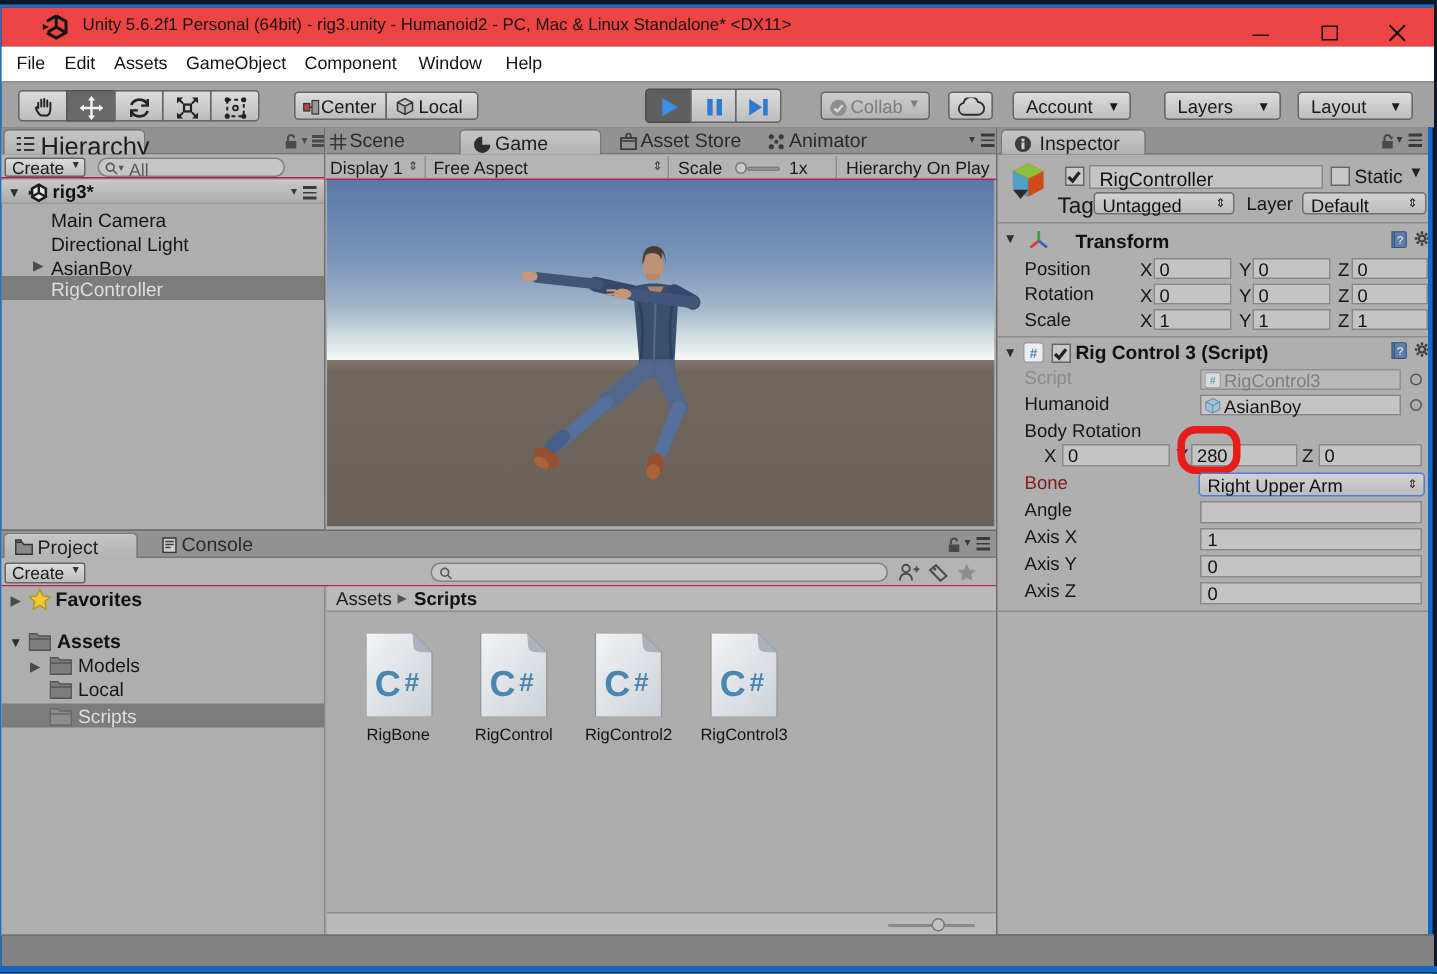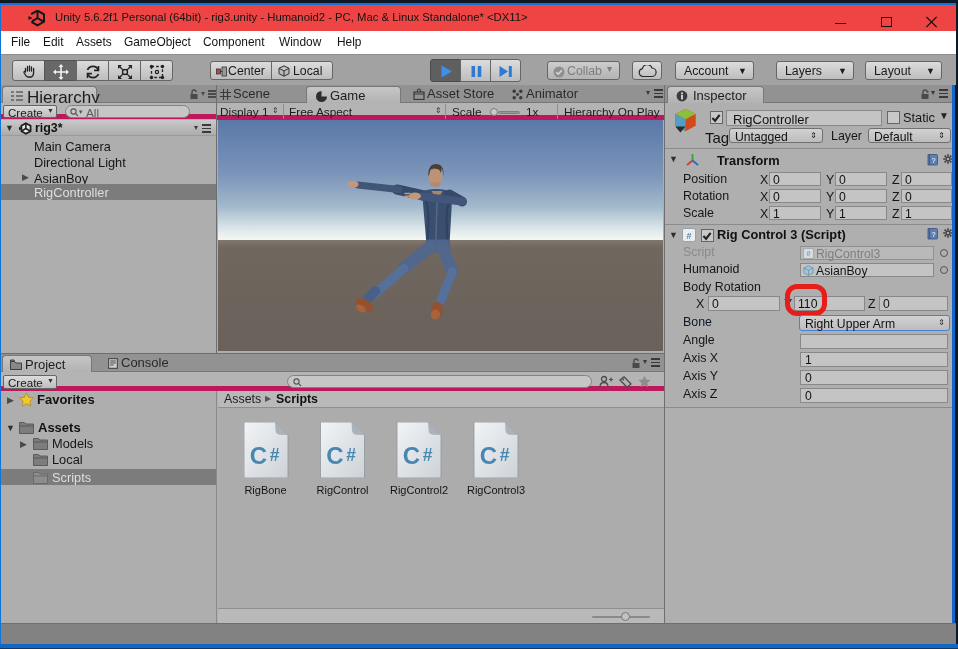--- a/index.html
+++ b/index.html
@@ -1,21 +1,21 @@
 <!DOCTYPE html>
 <html><head>
 <meta charset="utf-8">
 <style>
 *{margin:0;padding:0;box-sizing:border-box}
 html,body{width:958px;height:649px;overflow:hidden;font-family:"Liberation Sans",sans-serif}
 .abs{position:absolute}
 #win{position:relative;width:958px;height:649px;background:#0f1724}
 .tabstrip{background:#929292;border-bottom:1px solid #777}
 .tab-active{background:linear-gradient(#c6c6c6,#b2b2b2);border:1px solid #787878;border-bottom:none;border-radius:4px 4px 0 0;color:#1d1d1d}
-.ptoolbar{background:#b4b4b4;border-bottom:5px solid #be185d}
+.ptoolbar{background:#b4b4b4;border-bottom:1px solid #be185d}
 .btn{background:linear-gradient(#dcdcdc,#bdbdbd);border:1px solid #666;border-radius:3px}
 .field{background:#c4c4c4;border:1px solid #888;color:#111}
 .drop{background:linear-gradient(#d2d2d2,#bcbcbc);border:1px solid #707070;border-radius:3px;color:#111}
 .lbl{color:#161616;font-size:12.4px}
 .t11{font-size:12.8px;color:#161616}
 </style>
 </head>
 <body>
 <div id="win">
 
@@ -103,21 +103,21 @@
               <circle cx="2.5" cy="2.5" r="1.7"></circle>
               <circle cx="13.5" cy="2.5" r="1.7"></circle>
               <circle cx="2.5" cy="13.5" r="1.7"></circle>
               <circle cx="13.5" cy="13.5" r="1.7"></circle>
             </g>
             <circle cx="8" cy="8" r="1.6" fill="none" stroke="#222" stroke-width="1.2"></circle>
           </svg>
       </div>
     </div>
 
-    <div class="abs" style="left:209px;top:6px;width:123px;height:19px">
+    <div class="abs" style="left:195px;top:6px;width:123px;height:19px">
       <div class="abs btn" style="left:0;width:62px;height:19px;border-radius:3px 0 0 3px">
         <svg class="abs" style="left:5px;top:4px" width="11" height="11" viewBox="0 0 11 11">
             <rect x="0.5" y="3" width="4" height="5" fill="#b44" stroke="#333" stroke-width="0.8"></rect>
             <rect x="6" y="1" width="4.5" height="9" fill="#999" stroke="#333" stroke-width="0.8"></rect>
             <path d="M4.5 5.5 H6.2" stroke="#333" stroke-width="1"></path>
           </svg>
         <span class="abs" style="left:17px;top:2px;font-size:12.3px;color:#1a1a1a">Center</span>
       </div>
       <div class="abs btn" style="left:61px;width:62px;height:19px;border-radius:0 3px 3px 0">
         <svg class="abs" style="left:6px;top:3px" width="12" height="12" viewBox="0 0 12 12">
@@ -610,28 +610,28 @@
       <span class="abs" style="left:15px;top:0px;font-size:12.2px;color:#141414">AsianBoy</span>
     </div>
     <div class="abs" style="left:275px;top:181px;width:8px;height:8px;border-radius:50%;border:1.3px solid #555"></div>
     <div class="abs lbl" style="left:18px;top:195px">Body Rotation</div>
     <span class="abs lbl" style="left:31px;top:212px">X</span>
       <div class="abs field" style="left:43px;top:210.5px;width:72px;height:15px">
         <span class="abs" style="left:3px;top:0.5px;font-size:12.2px">0</span>
       </div>
     <span class="abs lbl" style="left:119px;top:212px">Y</span>
       <div class="abs field" style="left:129px;top:210.5px;width:71px;height:15px">
-        <span class="abs" style="left:3px;top:0.5px;font-size:12.2px">110</span>
+        <span class="abs" style="left:3px;top:0.5px;font-size:12.2px">280</span>
       </div>
     <span class="abs lbl" style="left:203px;top:212px">Z</span>
       <div class="abs field" style="left:214px;top:210.5px;width:69px;height:15px">
         <span class="abs" style="left:3px;top:0.5px;font-size:12.2px">0</span>
       </div>
     <div class="abs" style="left:120px;top:199px;width:42px;height:32px;border:5.5px solid #e61d18;border-radius:12px"></div>
-    <div class="abs" style="left:18px;top:230px;font-size:12.4px;color:#0f172a">Bone</div>
+    <div class="abs" style="left:18px;top:230px;font-size:12.4px;color:#7f1d1d">Bone</div>
     <div class="abs" style="left:134px;top:230px;width:151px;height:16px;background:linear-gradient(#d2d2d2,#bcbcbc);border:1.5px solid #4a80dd;border-radius:3px">
       <span class="abs" style="left:5px;top:1px;font-size:12.2px;color:#111">Right Upper Arm</span>
       <span class="abs" style="right:4px;top:2px;font-size:8px;color:#222">⇕</span>
     </div>
     <div class="abs lbl" style="left:18px;top:248px">Angle</div>
     <div class="abs field" style="left:135px;top:248.5px;width:148px;height:15px">
         <span class="abs" style="left:4px;top:17px;font-size:12px">45</span>
       </div>
     <div class="abs lbl" style="left:18px;top:266px">Axis X</div>
     <div class="abs field" style="left:135px;top:266.5px;width:148px;height:15px">

